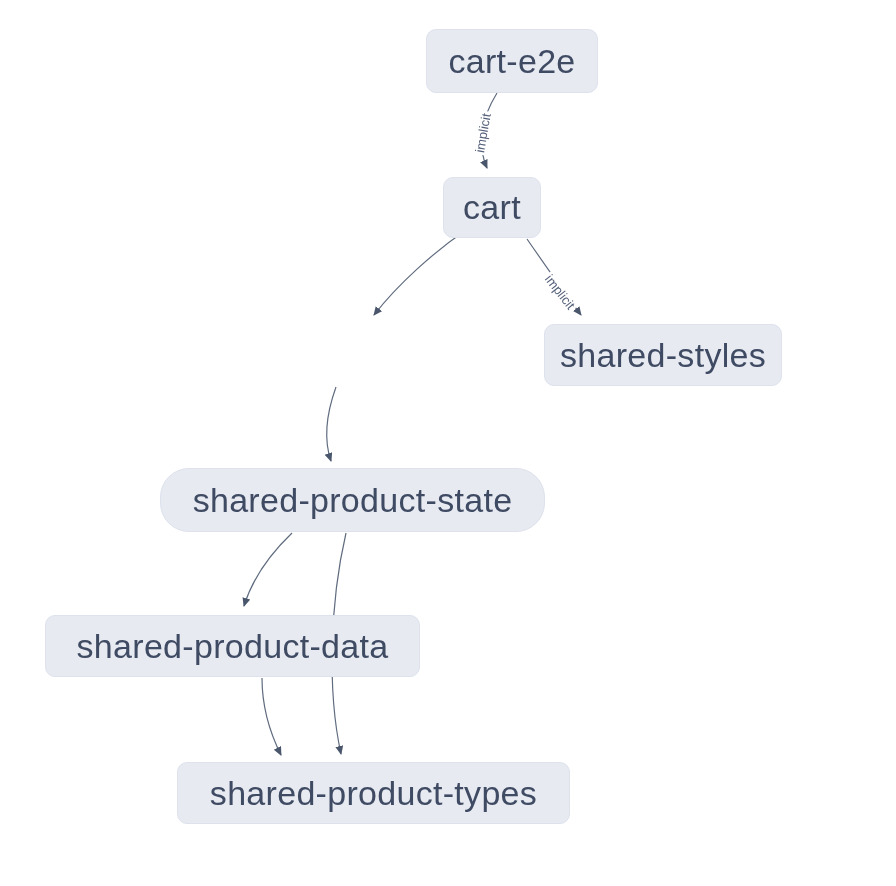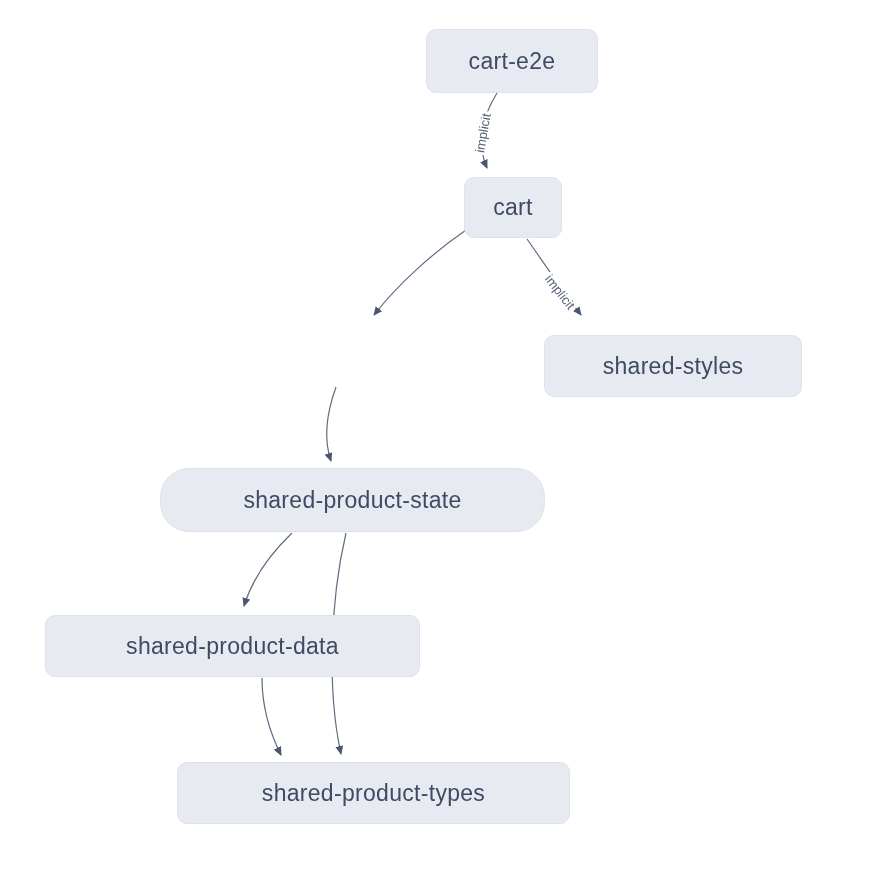--- a/index.html
+++ b/index.html
@@ -43,21 +43,21 @@
     background: var(--node-fill, #e7eaf1);
     border: 1px solid var(--node-border, #dde2ec);
     border-radius: 10px;
     display: flex;
     align-items: center;
     justify-content: center;
     cursor: pointer;
   }
   .node > span {
     color: var(--node-text, #3f4a63);
-    font-size: 23px;
+    font-size: 34px;
     letter-spacing: 0.3px;
     white-space: nowrap;
     text-align: right;
   }
 </style>
 </head>
 <body>
 
 <div id="stage">
   <svg id="edge-layer" width="896" height="886" viewBox="0 0 896 886">
@@ -72,24 +72,24 @@
       <path d="M 336 387 C 327 412 323 438 331 461" class="edge-path" marker-end="url(#arrow)"></path>
       <path d="M 292 533 C 268 556 252 580 244 606" class="edge-path" marker-end="url(#arrow)"></path>
       <path d="M 346 533 C 330 602 327 690 341 754" class="edge-path" marker-end="url(#arrow)"></path>
       <path d="M 262 678 C 262 706 270 733 281 755" class="edge-path" marker-end="url(#arrow)"></path>
     </svg>
 <div class="edge-label" style="left: 483px; top: 133px; transform: translate(-50%, -50%) rotate(-80deg);">implicit</div>
     <div class="edge-label" style="left: 560px; top: 292px; transform: translate(-50%, -50%) rotate(52deg);">implicit</div>
     <div class="node" style="left: 426px; top: 29px; width: 172px; height: 64px;">
       <span>cart-e2e</span>
     </div>
-    <div class="node" style="left: 464px; top: 177px; width: 98px; height: 61px; border-radius: 10px;">
+    <div class="node" style="left: 443px; top: 177px; width: 98px; height: 61px; border-radius: 10px;">
       <span>cart</span>
     </div>
-    <div class="node" style="left: 544px; top: 335px; width: 258px; height: 62px;">
+    <div class="node" style="left: 544px; top: 324px; width: 238px; height: 62px;">
       <span>shared-styles</span>
     </div>
     <div class="node" style="left: 160px; top: 468px; width: 385px; height: 64px; border-radius: 29px;">
       <span>shared-product-state</span>
     </div>
     <div class="node" style="left: 45px; top: 615px; width: 375px; height: 62px;">
       <span>shared-product-data</span>
     </div>
     <div class="node" style="left: 157px; top: 762px; width: 393px; height: 62px; margin-left: 20px;">
       <span>shared-product-types</span>

